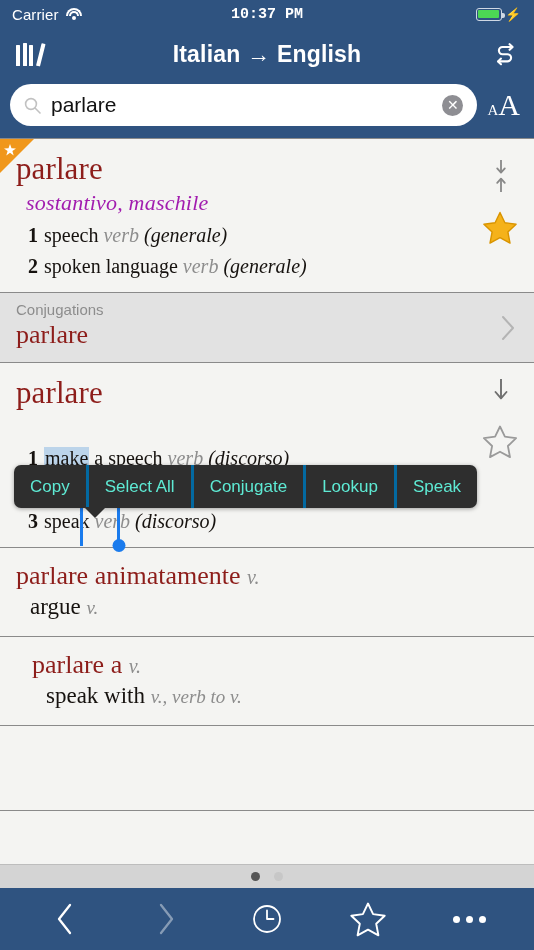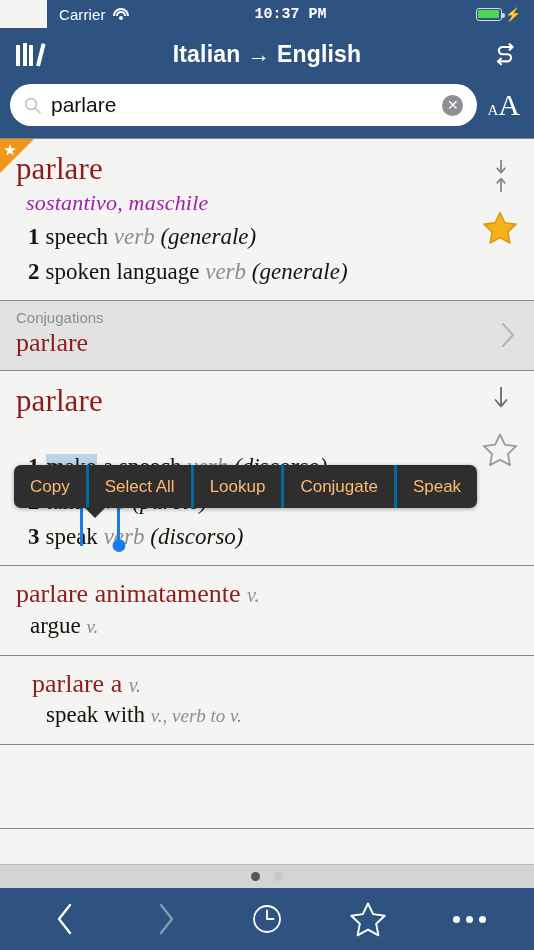--- a/index.html
+++ b/index.html
@@ -9,21 +9,21 @@
     background:#f4f4f2;
     overflow:hidden;
     position:relative;
   }
   .app { width:534px; height:950px; position:relative; display:flex; flex-direction:column; }
 
   
   .statusbar {
     height:28px; background:#2f5380; color:#fff;
     display:flex; align-items:center; padding:0 12px;
-    font-size:15px; flex:0 0 auto; position:relative;margin-left:47px;
+    font-size:15px; flex:0 0 auto; position:relative;
   }
   .sb-left { display:flex; align-items:center; gap:7px; }
   .sb-carrier { font-size:15px; letter-spacing:.1px; }
   .wifi { width:16px; height:12px; position:relative; display:inline-block; }
   .wifi i {
     position:absolute; border:2px solid #fff; border-bottom:none;
     border-radius:50% 50% 0 0 / 100% 100% 0 0; left:50%; transform:translateX(-50%);
   }
   .wifi i:nth-child(1){ width:16px; height:8px; bottom:4px; }
   .wifi i:nth-child(2){ width:10px; height:5px; bottom:4px; }
@@ -105,21 +105,21 @@
 
   .hw {
     font-family:"Liberation Serif", serif; color:#8d1d1a;
     font-size:31px; line-height:1.18; letter-spacing:.1px;
   }
   .pos {
     font-family:"Liberation Serif", serif; font-style:italic;
     color:#a21caf; font-size:22px; margin:2px 0 4px 10px; letter-spacing:.2px;
   }
   .sense {
-    font-family:"Liberation Serif", serif; font-size:23px; color:#16120f;
+    font-family:"Liberation Serif", serif; font-size:20px; color:#16120f;
     margin:7px 0 0 12px; line-height:1.22;
   }
   .sense .num { font-weight:bold; margin-right:6px; }
   .sense .gram { font-style:italic; color:#8d8d8d; }
   .sense .ctx { font-style:italic; }
 
   
   .ribbon { position:absolute; top:0; left:0; width:34px; height:34px; overflow:hidden; }
   .ribbon svg { display:block; }
 
@@ -153,21 +153,21 @@
   .sel-bar.right .knob { bottom:-6px; }
 
   
   .ctxmenu {
     position:absolute; left:14px; top:465px; height:43px;
     background:#2e2e2e; border-radius:7px; display:flex; align-items:stretch;
     box-shadow:0 1px 4px rgba(0,0,0,.35); z-index:40;
   }
   .ctxmenu .item {
     display:flex; align-items:center; justify-content:center;
-    padding:0 16px; color:#fdba74; font-size:17px; cursor:pointer;
+    padding:0 16px; color:#5eead4; font-size:17px; cursor:pointer;
     font-family:"Liberation Sans", sans-serif; white-space:nowrap;
   }
   .ctxmenu .item + .item { border-left:3px solid #0369a1; }
   .ctx-arrow {
     position:absolute; left:84px; top:507px; width:0; height:0;
     border-left:11px solid transparent; border-right:11px solid transparent;
     border-top:11px solid #2e2e2e; z-index:41;
   }
 
   
@@ -365,22 +365,22 @@
   <div class="sel-bar left">
     <span class="knob"></span>
   </div>
   <div class="sel-bar right">
     <span class="knob"></span>
   </div>
 
   <div class="ctxmenu">
     <div class="item">Copy</div>
     <div class="item">Select All</div>
+    <div class="item">Conjugate</div>
     <div class="item">Lookup</div>
-    <div class="item">Conjugate</div>
     <div class="item">Speak</div>
   </div>
   <div class="ctx-arrow"></div>
 
   <div class="toolbar">
     <div class="tb">
       <svg viewBox="0 0 24 34" width="24" height="34">
         <path d="M17 3 L6 17 L17 31" fill="none" stroke="#fff" stroke-width="2.3" stroke-linecap="round" stroke-linejoin="round"></path>
       </svg>
     </div>

